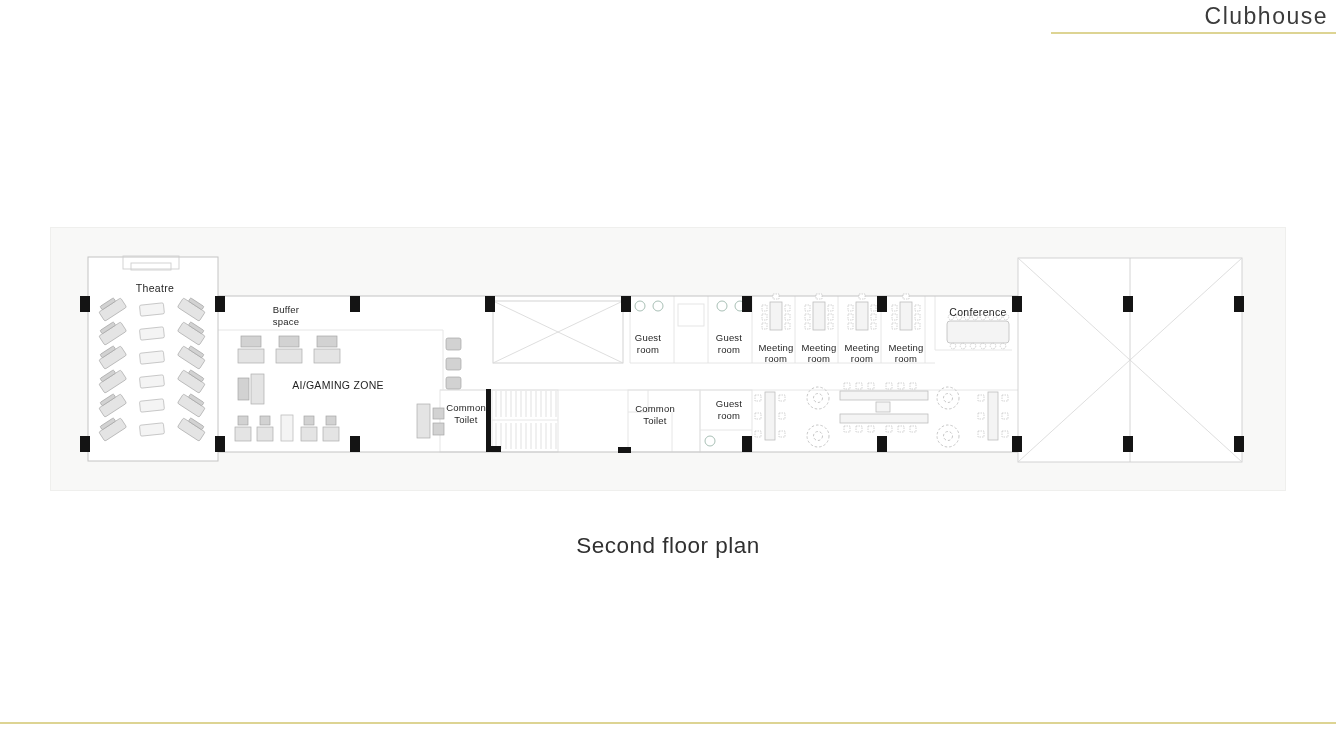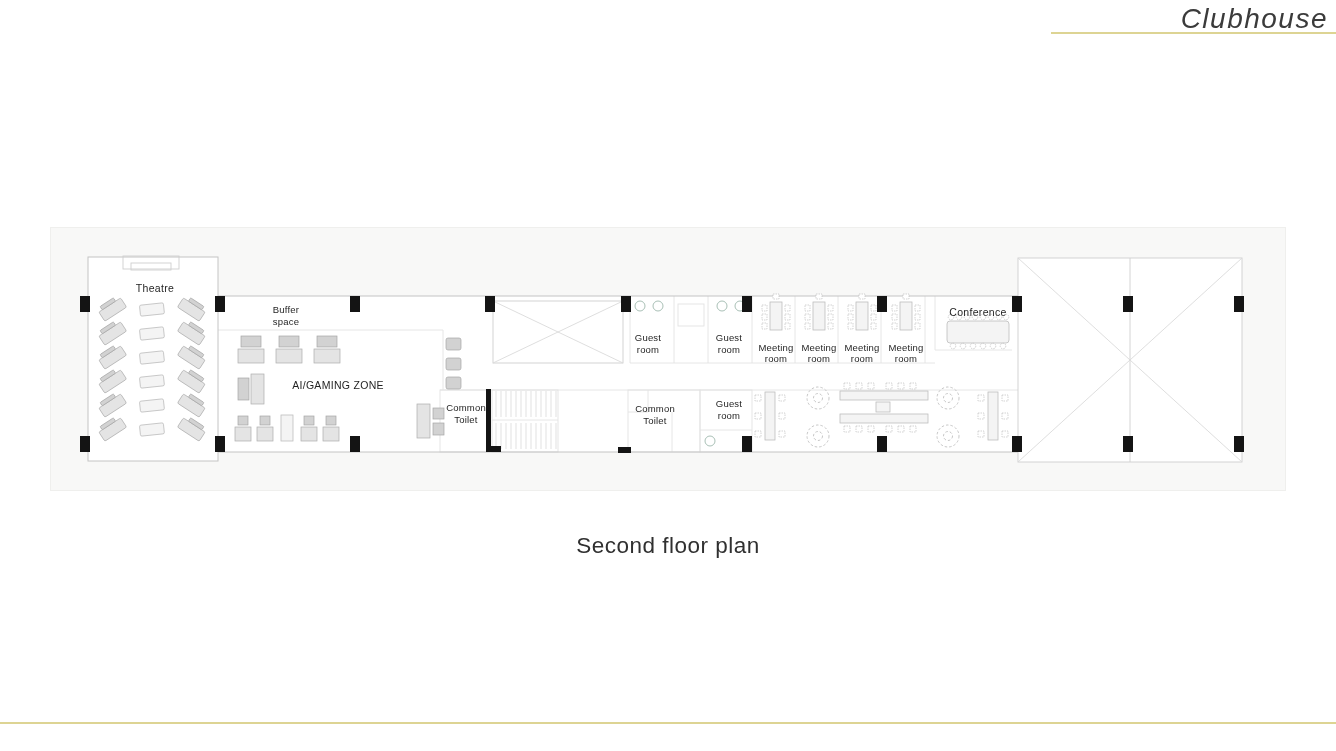--- a/index.html
+++ b/index.html
@@ -1,22 +1,22 @@
 <!DOCTYPE html>
 <html><head>
 <meta charset="utf-8">
 <style>
   html,body{margin:0;padding:0;background:#ffffff;}
   .slide{
     position:relative;width:1336px;height:751px;background:#ffffff;
     overflow:hidden;font-family:"Liberation Sans",sans-serif;
   }
   .slide-title{
-    position:absolute;top:3px;right:8px;font-size:28px;letter-spacing:1.5px;
-    color:#3b3b3b;font-weight:400;font-style:italic;
+    position:absolute;top:3px;right:8px;font-size:23px;letter-spacing:1.5px;
+    color:#3b3b3b;font-weight:400;
   }
   .title-rule{
     position:absolute;top:32px;left:1051px;right:0;height:2px;background:#ddd493;
   }
   .bottom-rule{
     position:absolute;top:722px;left:0;width:100%;height:2px;background:#ddd493;
   }
   .caption{
     position:absolute;top:533px;left:0;width:100%;text-align:center;
     font-size:22.5px;letter-spacing:.5px;color:#303030;

